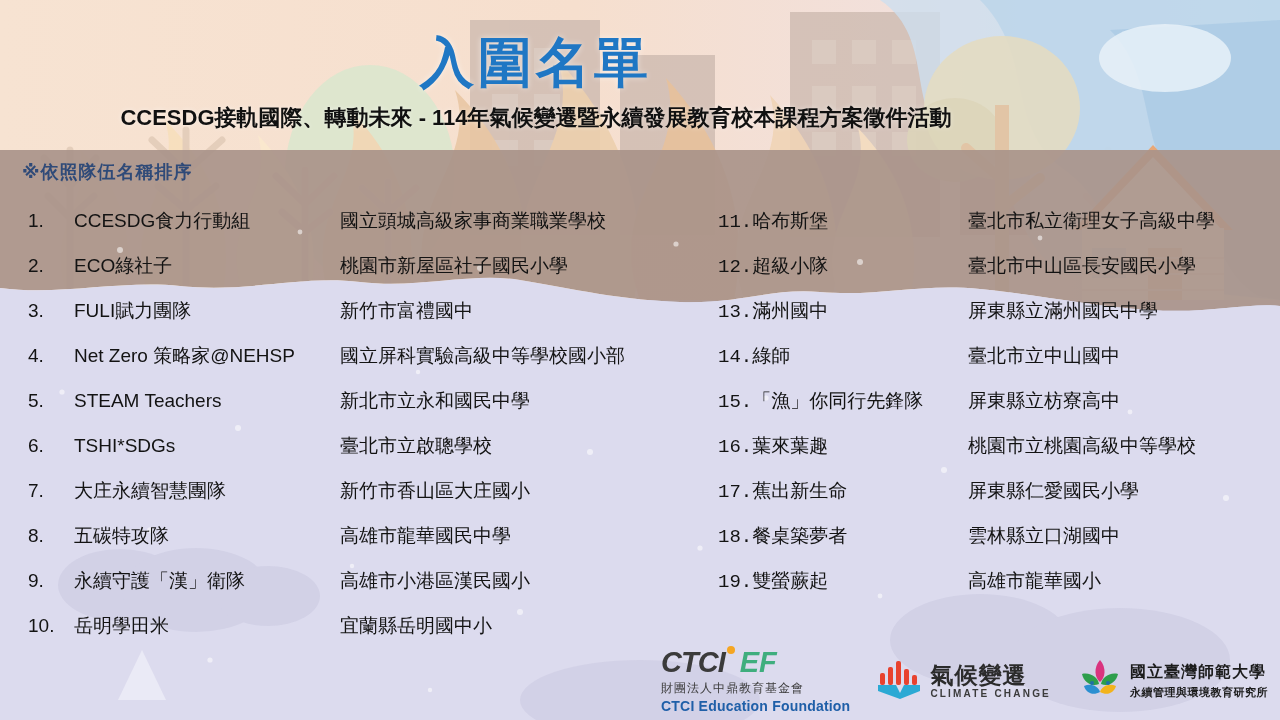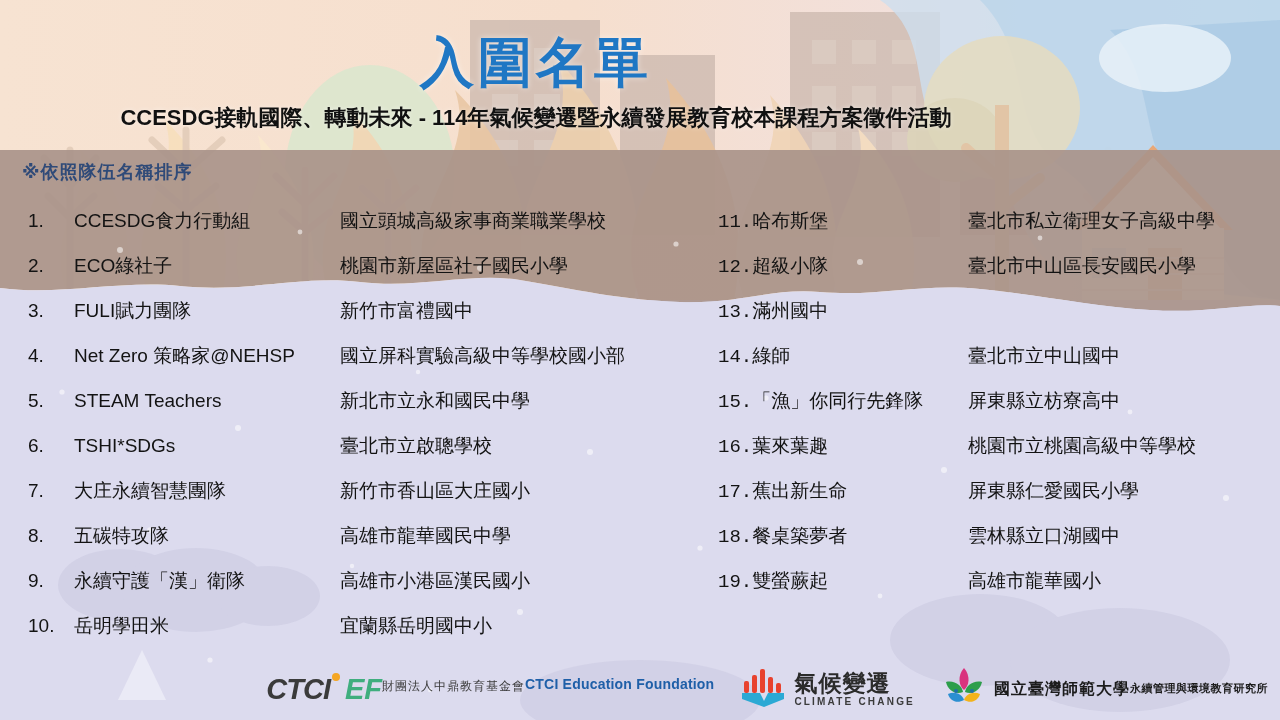--- a/index.html
+++ b/index.html
@@ -86,21 +86,21 @@
     position:absolute;
     bottom:6px; right:12px;
     z-index:6;
     display:flex;
     align-items:center;
     gap:26px;
   }
   .logo { display:flex; align-items:center; }
 
   
-  .ctci { flex-direction:row; align-items:flex-start; }
+  .ctci { flex-direction:column; align-items:flex-start; }
   .ctci-top { display:flex; align-items:flex-start; }
   .ctci-word {
     font-size:29px; font-weight:bold; color:#3B3B3B;
     letter-spacing:-1px; font-style:italic; line-height:1;
   }
   .ctci-dot {
     width:8px; height:8px; border-radius:50%;
     background:#F5A623; margin:-2px 0 0 2px;
   }
   .ctci-ef {
@@ -112,21 +112,21 @@
   .ctci-en { font-size:14px; font-weight:bold; color:#1F5FA8; margin-top:1px; letter-spacing:.2px; }
 
   
   .cc { align-items:center; gap:6px; }
   .cc-text { display:flex; flex-direction:column; }
   .cc-cn { font-size:23px; font-weight:bold; color:#2B2B2B; letter-spacing:1px; line-height:1.1; }
   .cc-en { font-size:10px; font-weight:bold; color:#3B3B3B; letter-spacing:2.2px; }
 
   
   .ntnu { align-items:center; gap:7px; }
-  .ntnu-text { display:flex; flex-direction:row; }
+  .ntnu-text { display:flex; flex-direction:column; }
   .ntnu-cn1 { font-size:16px; font-weight:bold; color:#1C1C1C; letter-spacing:1px; font-family:"DejaVu Serif",serif; }
   .ntnu-cn2 { font-size:11px; font-weight:bold; color:#1C1C1C; letter-spacing:.5px; margin-top:2px; font-family:"DejaVu Serif",serif; }
 </style>
 </head>
 <body>
 
 <div id="bg">
 <svg viewBox="0 0 1280 720" xmlns="http://www.w3.org/2000/svg">
   <defs>
     <clipPath id="topClip">
@@ -348,20 +348,21 @@
         <span class="school">臺北市私立衛理女子高級中學</span>
       </div>
     <div class="row">
         <span class="num"></span>
         <span class="team">12.超級小隊</span>
         <span class="school">臺北市中山區長安國民小學</span>
       </div>
     <div class="row">
         <span class="num"></span>
         <span class="team">13.滿州國中</span>
+        <span class="school">屏東縣立滿州國民中學</span>
       </div>
     <div class="row">
         <span class="num"></span>
         <span class="team">14.綠師</span>
         <span class="school">臺北市立中山國中</span>
       </div>
     <div class="row">
         <span class="num"></span>
         <span class="team">15.「漁」你同行先鋒隊</span>
         <span class="school">屏東縣立枋寮高中</span>

